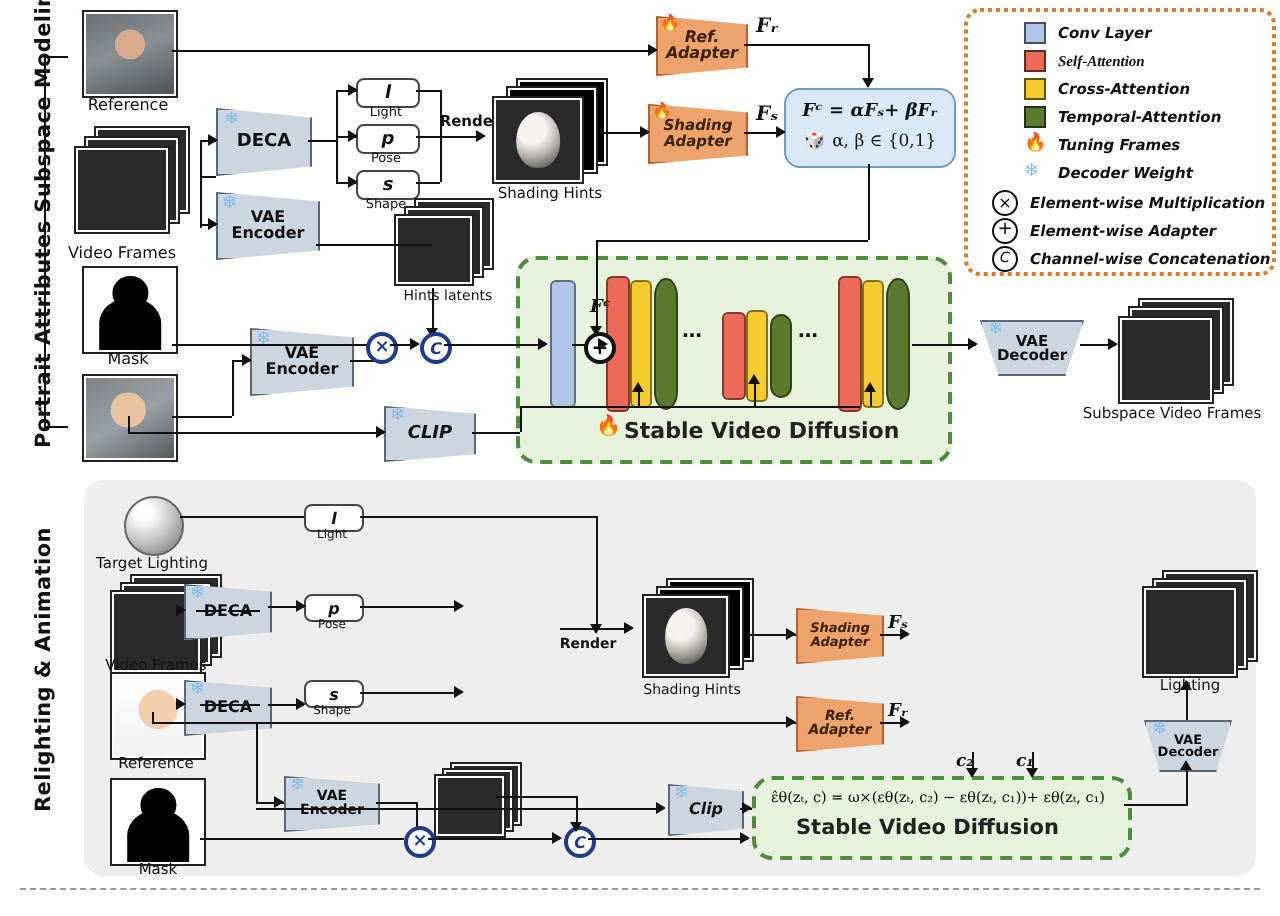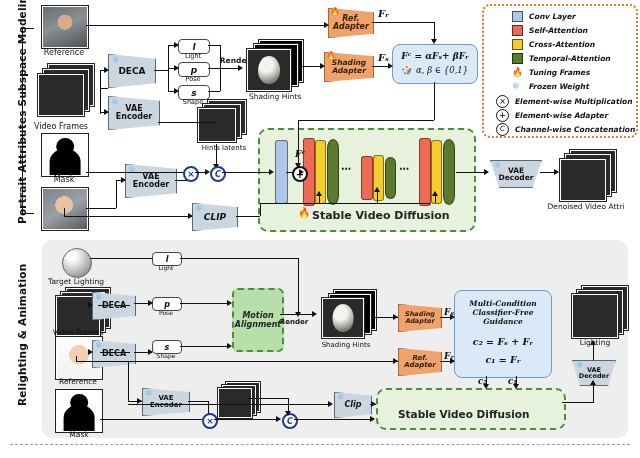--- a/index.html
+++ b/index.html
@@ -69,21 +69,21 @@
   .blk.conv{background:#aec6e8;border-radius:3px;}
   .blk.self{background:#ed6b56;border-radius:3px;}
   .blk.cross{background:#f5cc2e;border-radius:3px;}
   .blk.temp{background:#5b7a2e;border-radius:50%/14%;}
 
   
   .fbox{
     position:absolute;background:#d9e9f7;border:1px solid #6d9bc3;border-radius:8px;
     color:#111;text-align:center;
   }
-  .mathi{font-family:"DejaVu Serif","Liberation Serif",serif;font-style:italic;}
+  .mathi{font-family:"DejaVu Serif","Liberation Serif",serif;}
   .mathb{font-family:"DejaVu Serif","Liberation Serif",serif;font-style:italic;font-weight:bold;}
 
   
   .legend{position:absolute;border:2px dotted #e07a2c;border-radius:8px;background:#fff;}
   .lrow{position:absolute;display:flex;align-items:center;white-space:nowrap;}
   .lsw{width:9px;height:9px;border:1px solid rgba(0,0,0,.6);margin-right:6px;flex:none;}
   .ltext{font-style:italic;font-weight:bold;color:#111;}
   .lop{width:11px;height:11px;margin-right:6px;flex:none;}
 
   
@@ -270,21 +270,21 @@
   <div class="trap inv" style="left:490px;top:160px;width:50px;height:26px;font-size:7.5px;">
     <span>VAE Decoder</span>
   </div>
   <div class="snow" style="left:494px;top:161px;">❄</div>
 
   <div class="stackwrap" style="left:556px;top:150px;width:64px;height:52px;">
     <div class="sh face-a" style="left:14px;top:0;width:44px;height:40px;"></div>
     <div class="sh face-a" style="left:9px;top:4px;width:44px;height:40px;"></div>
     <div class="sh face-b" style="left:4px;top:9px;width:44px;height:40px;"></div>
   </div>
-  <div class="caption" style="left:532px;top:202px;width:108px;font-size:7.5px;">Denoised Video Attri</div>
+  <div class="caption" style="left:532px;top:202px;width:108px;font-size:7.5px;">Subspace Video Frames</div>
 
   <div class="ln lnh" style="left:86px;top:25px;width:240px;"></div>
   <div class="arrow ar-r" style="left:324px;top:21.8px;"></div>
 
   <div class="ln lnh" style="left:100px;top:88px;width:8px;"></div>
   <div class="ln lnv" style="left:100px;top:70px;height:44px;"></div>
   <div class="ln lnh" style="left:100px;top:70px;width:8px;"></div>
   <div class="arrow ar-r" style="left:104px;top:66.8px;"></div>
   <div class="ln lnh" style="left:100px;top:112px;width:8px;"></div>
   <div class="arrow ar-r" style="left:104px;top:108.8px;"></div>
@@ -370,37 +370,37 @@
   <div class="arrow ar-r" style="left:554px;top:168.8px;"></div>
 
   <div class="legend" style="left:482px;top:4px;width:152px;height:130px;"></div>
 
   <div class="lrow" style="left:512px;top:11px;">
     <span class="lsw" style="background:#aec6e8;"></span>
     <span class="ltext" style="font-size:7.5px;">Conv Layer</span>
   </div>
   <div class="lrow" style="left:512px;top:25px;">
     <span class="lsw" style="background:#ed6b56;"></span>
-    <span class="ltext" style="font-size:7.5px;">Self-Attention</span>
+    <span class="ltext" style="font-size:7.5px;font-family:Liberation Serif, serif;">Self-Attention</span>
   </div>
   <div class="lrow" style="left:512px;top:39px;">
     <span class="lsw" style="background:#f5cc2e;"></span>
     <span class="ltext" style="font-size:7.5px;">Cross-Attention</span>
   </div>
   <div class="lrow" style="left:512px;top:53px;">
     <span class="lsw" style="background:#5b7a2e;"></span>
     <span class="ltext" style="font-size:7.5px;">Temporal-Attention</span>
   </div>
   <div class="lrow" style="left:512px;top:67px;">
     <span class="lop" style="color:#f07c1c;font-size:9px;line-height:11px;">🔥</span>
     <span class="ltext" style="font-size:7.5px;">Tuning Frames</span>
   </div>
   <div class="lrow" style="left:512px;top:81px;">
     <span class="lop" style="color:#7fbde8;font-size:9px;line-height:11px;">❄</span>
-    <span class="ltext" style="font-size:7.5px;">Frozen Weight</span>
+    <span class="ltext" style="font-size:7.5px;">Decoder Weight</span>
   </div>
   <div class="lrow" style="left:496px;top:95px;">
     <span class="lop" style="border:1.5px solid #111;border-radius:50%;display:inline-flex;align-items:center;justify-content:center;font-size:8px;line-height:1;">×</span>
     <span class="ltext" style="font-size:7.5px;">Element-wise Multiplication</span>
   </div>
   <div class="lrow" style="left:496px;top:109px;">
     <span class="lop" style="border:1.5px solid #111;border-radius:50%;display:inline-flex;align-items:center;justify-content:center;font-size:9px;line-height:1;">+</span>
     <span class="ltext" style="font-size:7.5px;">Element-wise Adapter</span>
   </div>
   <div class="lrow" style="left:496px;top:123px;">
@@ -459,23 +459,20 @@
   <div class="pbox" style="left:152px;top:297px;width:28px;height:12px;font-size:8px;">
     <span>p</span>
     </div>
   <div class="plabel" style="left:148px;top:309px;width:36px;font-size:6px;">Pose</div>
 
   <div class="pbox" style="left:152px;top:340px;width:28px;height:12px;font-size:8px;">
     <span>s</span>
     </div>
   <div class="plabel" style="left:148px;top:352px;width:36px;font-size:6px;">Shape</div>
 
-  <div class="motion" style="left:232px;top:288px;width:48px;height:60px;font-size:8px;">
-    <span>Motion Alignment</span>
-  </div>
   <div class="plabel" style="left:279px;top:318px;width:30px;font-size:7px;font-weight:bold;">Render</div>
 
   <div class="stackwrap" style="left:318px;top:290px;width:60px;height:50px;">
     <div class="sh" style="left:16px;top:0;width:40px;height:38px;background:#000;"></div>
     <div class="sh" style="left:11px;top:4px;width:40px;height:38px;background:#000;"></div>
     <div class="sh shading" style="left:4px;top:8px;width:40px;height:38px;">
         <div class="sface"></div>
       </div>
   </div>
   <div class="caption" style="left:302px;top:341px;width:88px;font-size:7px;">Shading Hints</div>
@@ -489,40 +486,35 @@
   <div class="trap right orange" style="left:398px;top:304px;width:42px;height:26px;font-size:6.5px;line-height:1.05;">
     <span>Shading Adapter</span>
   </div>
   <div class="flab" style="left:444px;top:307px;font-size:9px;">Fₛ</div>
 
   <div class="trap right orange" style="left:398px;top:348px;width:42px;height:26px;font-size:7px;line-height:1.05;">
     <span>Ref. Adapter</span>
   </div>
   <div class="flab" style="left:444px;top:351px;font-size:9px;">Fᵣ</div>
 
-  <div class="fbox" style="left:454px;top:290px;width:96px;height:86px;">
-    <div class="mathi" style="font-size:7.5px;margin-top:8px;font-weight:bold;">Multi-Condition</div>
-    <div class="mathi" style="font-size:7.5px;font-weight:bold;">Classifier-Free Guidance</div>
-    <div class="mathb" style="font-size:9.5px;margin-top:10px;">c₂ = Fₛ + Fᵣ</div>
-    <div class="mathb" style="font-size:9.5px;margin-top:7px;">c₁ = Fᵣ</div>
-  </div>
 
   <div class="stackwrap" style="left:568px;top:286px;width:62px;height:52px;">
     <div class="sh face-result" style="left:14px;top:0;width:44px;height:42px;"></div>
     <div class="sh face-result" style="left:9px;top:4px;width:44px;height:42px;"></div>
     <div class="sh face-result" style="left:4px;top:8px;width:44px;height:42px;"></div>
   </div>
   <div class="caption" style="left:560px;top:338px;width:70px;font-size:7.5px;">Lighting</div>
 
   <div class="trap inv" style="left:572px;top:360px;width:42px;height:24px;font-size:6.5px;">
     <span>VAE Decoder</span>
   </div>
   <div class="snow" style="left:576px;top:361px;">❄</div>
 
   <div class="svd" style="left:376px;top:388px;width:186px;height:38px;"></div>
+  <div class="mathi" style="position:absolute;left:378px;top:394px;width:182px;text-align:center;font-size:7.2px;">ε̂θ(zₜ, c) = ω×(εθ(zₜ, c₂) − εθ(zₜ, c₁))+ εθ(zₜ, c₁)</div>
   <div class="svdtitle" style="left:398px;top:408px;font-size:10.5px;">Stable Video Diffusion</div>
 
   <div class="flab" style="left:478px;top:376px;font-size:8.5px;">c₂</div>
   <div class="flab" style="left:508px;top:376px;font-size:8.5px;">c₁</div>
 
   <div class="ln lnh" style="left:90px;top:258px;width:62px;"></div>
   <div class="ln lnh" style="left:180px;top:258px;width:118px;"></div>
   <div class="ln lnv" style="left:298px;top:258px;height:56px;"></div>
   <div class="arrow ar-d" style="left:294.8px;top:312px;"></div>
 

